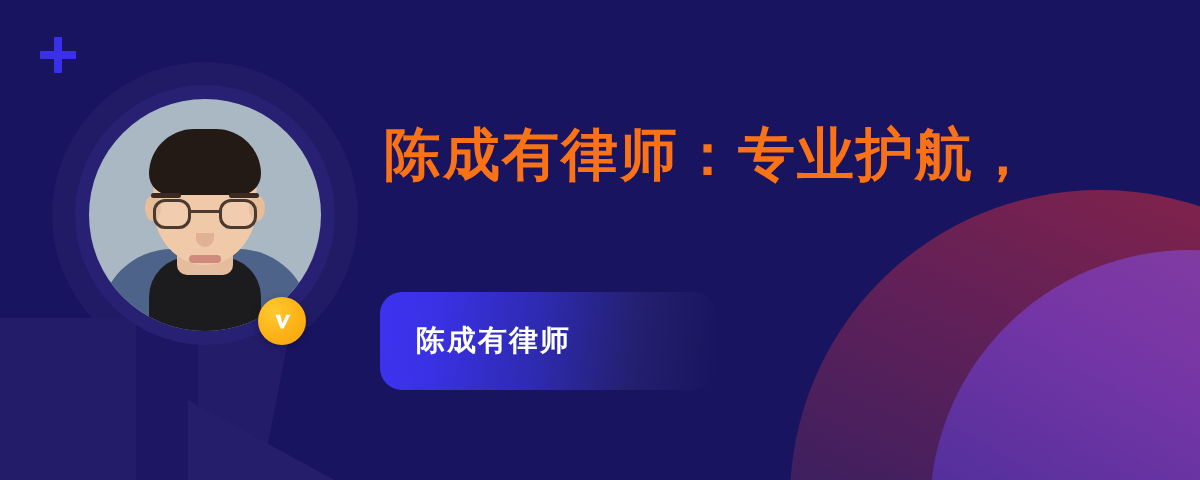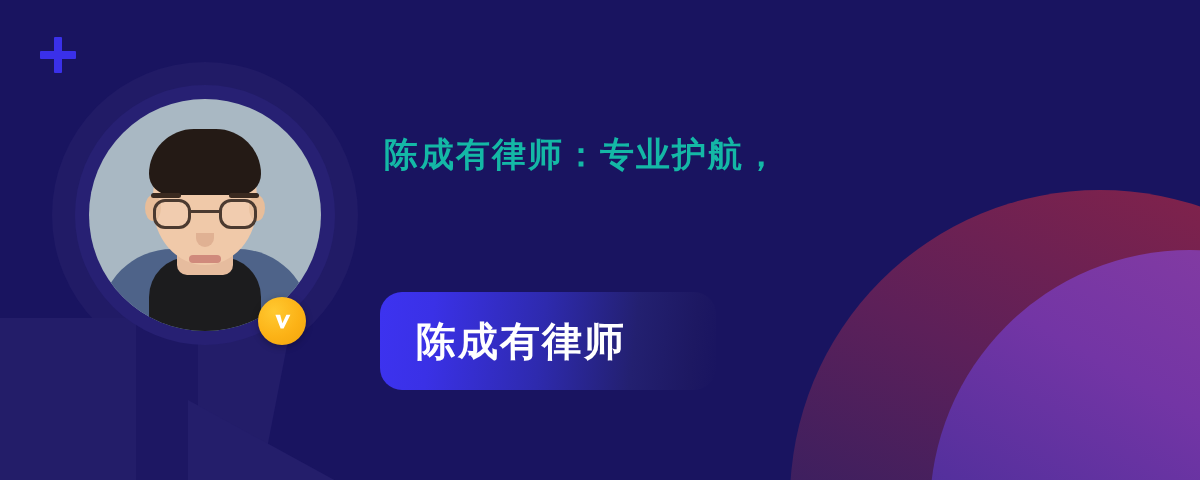--- a/index.html
+++ b/index.html
@@ -275,42 +275,42 @@
 
   
   .content {
     position: absolute;
     left: 384px;
     top: 118px;
     width: 720px;
   }
   .headline {
     margin: 0;
-    color: #14b8a6;
-    font-size: 34px;
+    color: #f97316;
+    font-size: 57px;
     line-height: 72px;
     font-weight: bold;
     letter-spacing: 2px;
     white-space: nowrap;
   }
   .headline-line { display: block; }
 
   .cta-button {
     position: absolute;
     left: 380px;
     top: 292px;
     width: 336px;
     height: 98px;
     border: 0;
     padding: 0 0 0 36px;
     text-align: left;
     border-radius: 22px;
     background: linear-gradient(97deg, #3d33f0 0%, #3a31e6 16%, #2e2aae 48%, #232070 75%, #1d1862 92%, rgba(25,20,96,0) 100%);
     color: #ffffff;
-    font-size: 40px;
+    font-size: 29px;
     font-weight: bold;
     letter-spacing: 2px;
     font-family: "Liberation Sans", "DejaVu Sans", sans-serif;
     cursor: pointer;
   }
 </style>
 </head>
 <body>
 
 <div class="banner">

